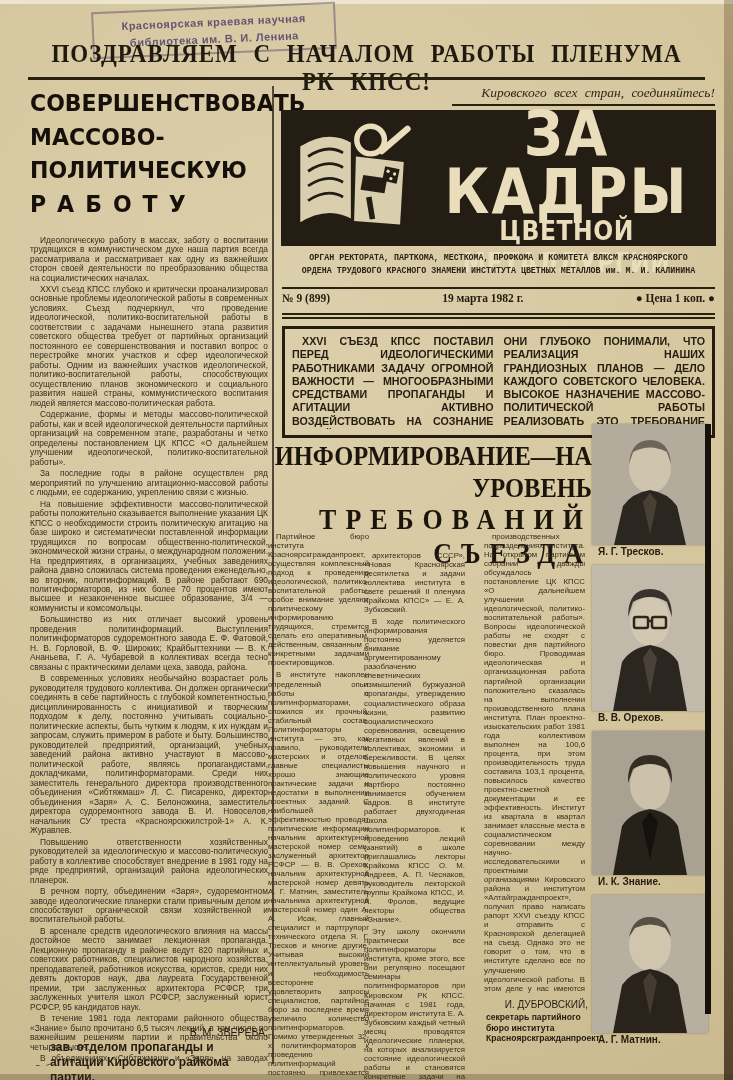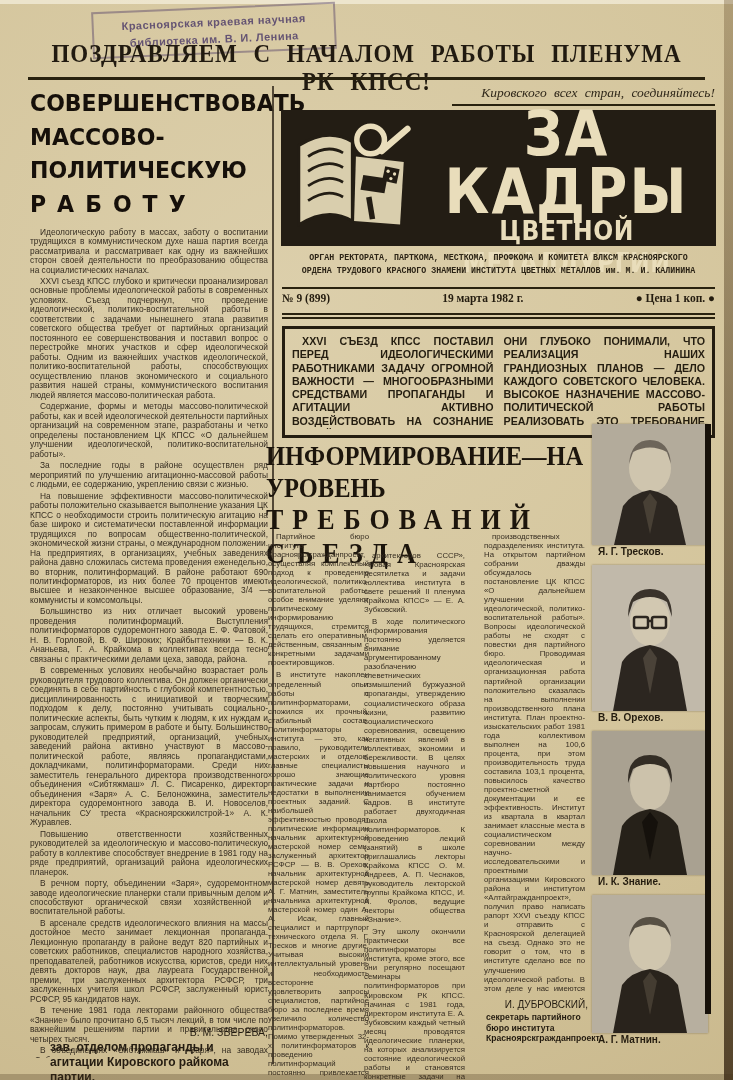--- a/index.html
+++ b/index.html
@@ -31,21 +31,21 @@
   .banner{left:28px;top:42px;width:677px;text-align:center;
     font-weight:bold;font-size:23px;letter-spacing:1px;word-spacing:9px;
     color:#211a10; transform:scaleY(1.08);}
   .banner-rule{left:28px;top:77px;width:677px;height:3px;background:#29220f;}
 
   
   .left-col{left:30px;top:90px;width:238px;}
   .left-title{font-family:"DejaVu Sans", sans-serif;font-weight:bold;
     font-size:22px;line-height:1.45;color:#16100a;transform:scaleY(1.05);}
   .left-title .l3{letter-spacing:11px;}
-  .left-body{margin-top:10px;height:830px;overflow:hidden;
+  .left-body{margin-top:18px;height:830px;overflow:hidden;
     font-family:"Liberation Sans", sans-serif;
     font-size:8.4px;line-height:1.13;text-align:justify;color:#362d21;}
   .left-body p{margin:0 0 2px;text-indent:10px;}
   .left-sig{left:30px;top:1026px;width:238px;font-family:"Liberation Sans", sans-serif;color:#241c11;}
   .sig-name{text-align:right;font-weight:normal;font-size:10.5px;}
   .sig-role{font-weight:bold;font-size:12px;line-height:1.25;padding-left:20px;margin-top:2px;}
 
   .v-divider{left:272px;top:86px;width:2px;height:978px;background:#3a3022;opacity:.85;}
 
   
@@ -74,21 +74,21 @@
 
   
   .lead-box{left:282px;top:326px;width:433px;height:112px;box-sizing:border-box;
     border:3px solid #241d10;padding:6px 7px;display:flex;gap:10px;
     font-family:"Liberation Sans", sans-serif;font-weight:bold;
     font-size:10.7px;line-height:1.24;text-align:justify;color:#241d10;}
   .lead-box div{flex:1;overflow:hidden;}
   .lead-left{text-indent:10px;}
 
   
-  .main-title{left:266px;top:444px;width:326px;text-align:left;
+  .main-title{left:266px;top:444px;width:326px;text-align:right;
     font-weight:bold;color:#1c150c;}
   .mt1{font-size:24.5px;word-spacing:7px;transform:scaleY(1.12);}
   .mt2{font-size:26px;letter-spacing:9px;margin-top:7px;transform:scaleY(1.12);}
 
   .mcol{top:532px;width:101px;overflow:hidden;
     font-family:"Liberation Sans", sans-serif;
     font-size:7.8px;line-height:1.16;text-align:justify;color:#362d21;}
   .mcol p{margin:0 0 3px;text-indent:8px;}
   .mcol1{left:268px;height:544px;}
   .mcol2{left:364px;height:538px;margin-top:19px;}
@@ -130,21 +130,21 @@
       <div>СОВЕРШЕНСТВОВАТЬ</div>
       <div>МАССОВО-ПОЛИТИЧЕСКУЮ</div>
       <div class="l3">РАБОТУ</div>
     </div>
     <div class="left-body">
       <p>Идеологическую работу в массах, заботу о воспитании трудящихся в коммунистическом духе наша партия всегда рассматривала и рассматривает как одну из важнейших сторон своей деятельности по преобразованию общества на социалистических началах.</p>
       <p>XXVI съезд КПСС глубоко и критически проанализировал основные проблемы идеологической работы в современных условиях. Съезд подчеркнул, что проведение идеологической, политико-воспитательной работы в соответствии с задачами нынешнего этапа развития советского общества требует от партийных организаций постоянного ее совершенствования и поставил вопрос о перестройке многих участков и сфер идеологической работы. Одним из важнейших участков идеологической, политико-воспитательной работы, способствующих осуществлению планов экономического и социального развития нашей страны, коммунистического воспитания людей является массово-политическая работа.</p>
       <p>Содержание, формы и методы массово-политической работы, как и всей идеологической деятельности партийных организаций на современном этапе, разработаны и четко определены постановлением ЦК КПСС «О дальнейшем улучшении идеологической, политико-воспитательной работы».</p>
       <p>За последние годы в районе осуществлен ряд мероприятий по улучшению агитационно-массовой работы с людьми, ее содержанию, укреплению связи с жизнью.</p>
       <p>На повышение эффективности массово-политической работы положительно сказывается выполнение указания ЦК КПСС о необходимости строить политическую агитацию на базе широко и систематически поставленной информации трудящихся по вопросам общественно-политической, экономической жизни страны, о международном положении. На предприятиях, в организациях, учебных заведениях района давно сложилась система проведения еженедельно, во вторник, политинформаций. В районе работают 690 политинформаторов, из них более 70 процентов имеют высшее и незаконченное высшее образование, 3/4 — коммунисты и комсомольцы.</p>
-      <p>Большинство из них отличает высокий уровень проведения политинформаций. Выступления политинформаторов судоремонтного завода Е. Ф. Фатовой, Н. В. Горловой, В. Ф. Широких; Крайбыттехники — В. К. Ананьева, Г. А. Крайкома в коллективах всегда тесно связаны с практическими делами цеха, завода, района.</p>
+      <p>Большинство из них отличает высокий уровень проведения политинформаций. Выступления политинформаторов судоремонтного завода Е. Ф. Фатовой, Н. В. Горловой, В. Ф. Широких; Крайбыттехники — В. К. Ананьева, Г. А. Чубаревой в коллективах всегда тесно связаны с практическими делами цеха, завода, района.</p>
       <p>В современных условиях необычайно возрастает роль руководителя трудового коллектива. Он должен органически соединять в себе партийность с глубокой компетентностью, дисциплинированность с инициативой и творческим подходом к делу, постоянно учитывать социально-политические аспекты, быть чутким к людям, к их нуждам и запросам, служить примером в работе и быту. Большинство руководителей предприятий, организаций, учебных заведений района активно участвуют в массово-политической работе, являясь пропагандистами, докладчиками, политинформаторами. Среди них заместитель генерального директора производственного объединения «Сибтяжмаш» Л. С. Писаренко, директор объединения «Заря» А. С. Белоножкина, заместитель директора судоремонтного завода В. И. Новоселов, начальник СУ треста «Красноярскжилстрой-1» А. К. Журавлев.</p>
       <p>Повышению ответственности хозяйственных руководителей за идеологическую и массово-политическую работу в коллективе способствует внедрение в 1981 году на ряде предприятий, организаций района идеологических планерок.</p>
       <p>В речном порту, объединении «Заря», судоремонтном заводе идеологические планерки стали привычным делом и способствуют органической связи хозяйственной и воспитательной работы.</p>
       <p>В арсенале средств идеологического влияния на массы достойное место занимает лекционная пропаганда. Лекционную пропаганду в районе ведут 820 партийных и советских работников, специалистов народного хозяйства, преподавателей, работников искусства, юристов, среди них девять докторов наук, два лауреата Государственной премии, три заслуженных архитектора РСФСР, три заслуженных учителя школ РСФСР, заслуженный юрист РСФСР, 95 кандидатов наук.</p>
       <p>В течение 1981 года лекторами районного общества «Знание» было прочитано 6,5 тысяч лекций, в том числе по важнейшим решениям партии и правительства около четырех тысяч.</p>
       <p>В объединениях «Сибтяжмаш» и «Заря», на заводах «Сибэлектросталь» и судоремонтном, в торговом центре, в учебных заведениях района получили широкое распространение такие массовые формы пропаганды, как общественно-политические чтения, лектории, народные университеты. Их количество выросло за три года с шести до двенадцати.</p>
 
     </div>
   </div>
   <div class="abs left-sig">

